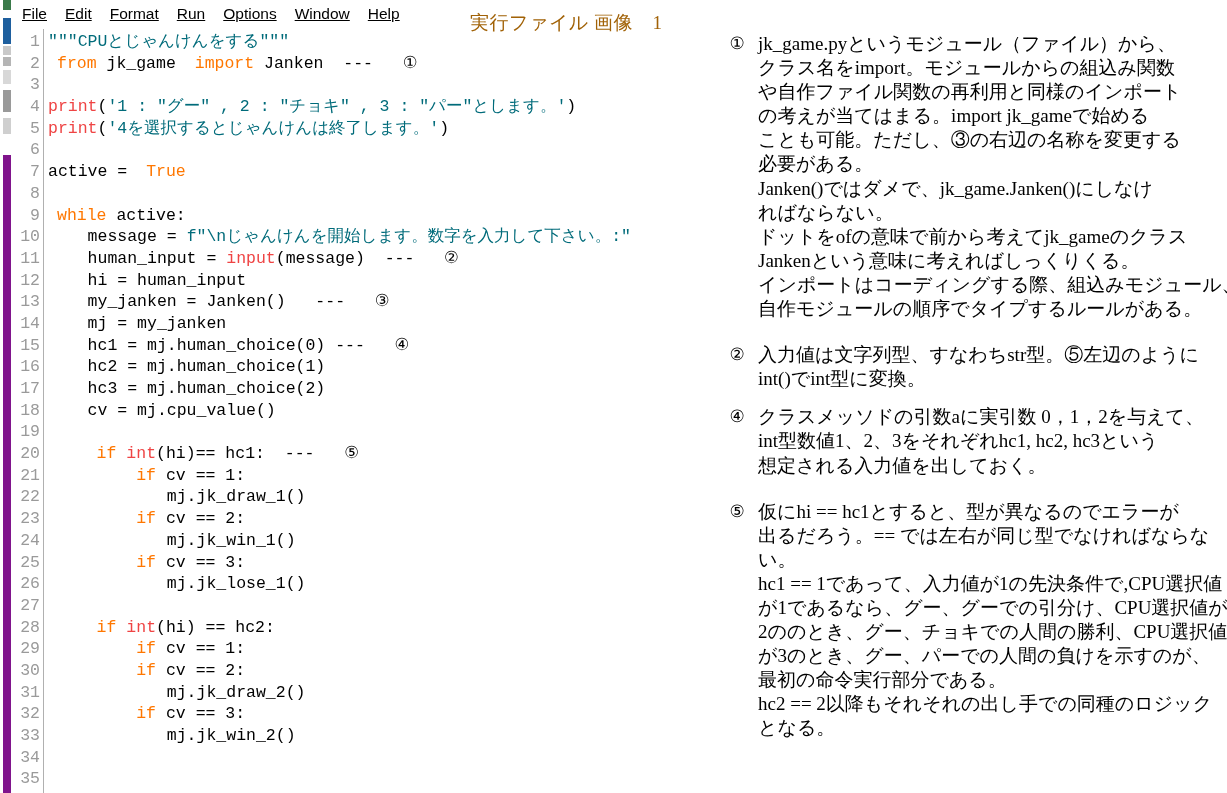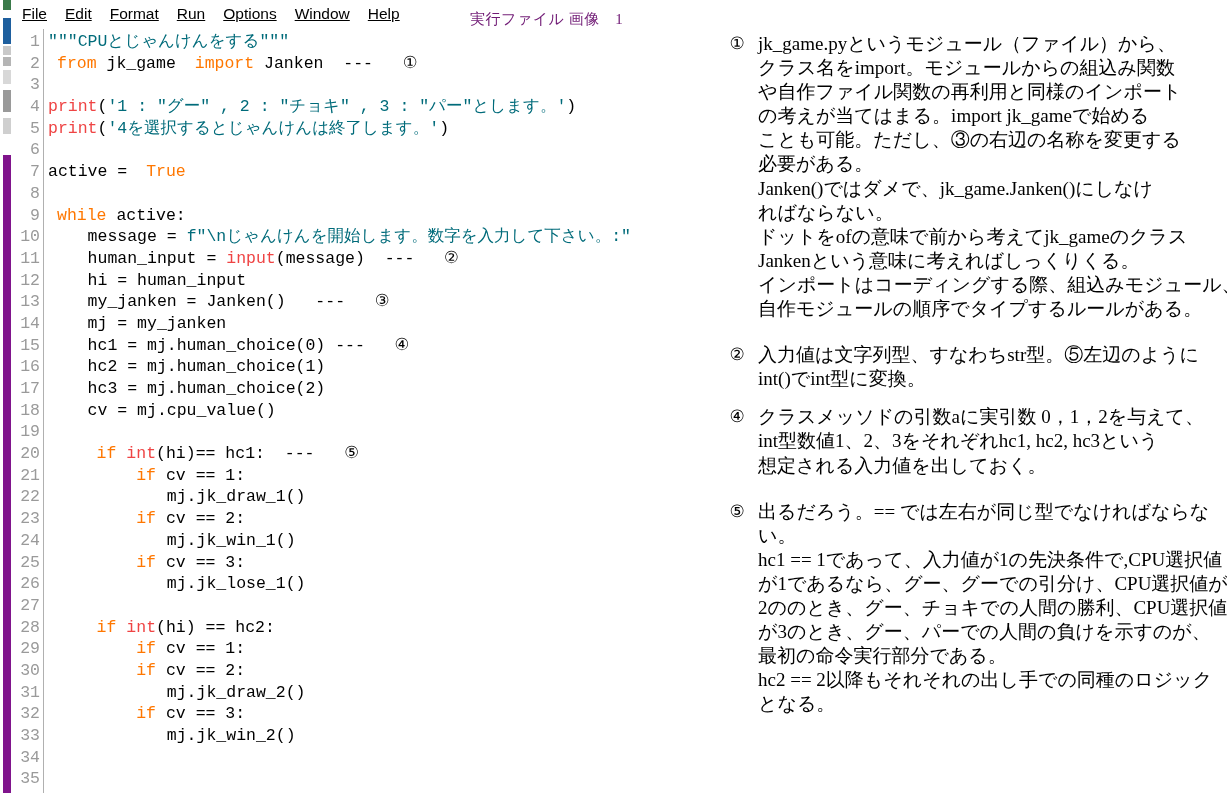--- a/index.html
+++ b/index.html
@@ -145,22 +145,22 @@
   .k   { color: #ff7700; margin-left: 9px; }      
   .b   { color: #ef4444; }      
   .s   { color: #006b7a; }      
   .d   { color: #006b7a; }      
 
   
   #doc-title {
     position: absolute;
     left: 470px; top: 10px;
     font-family: "Liberation Serif", serif;
-    font-size: 15px;
-    color: #701a75;
+    font-size: 19px;
+    color: #a16207;
     white-space: pre;
     letter-spacing: 0.5px;
   }
 
   
   #notes-panel {
     position: absolute;
     left: 716px; top: 0;
     width: 511px; height: 793px;
     background: #ffffff;
@@ -332,20 +332,21 @@
       <div class="note-lines">
         <div class="note-line">クラスメッソドの引数aに実引数 0，1，2を与えて、</div>
         <div class="note-line">int型数値1、2、3をそれぞれhc1, hc2, hc3という</div>
         <div class="note-line">想定される入力値を出しておく。</div>
       </div>
     </div>
     <div class="gap-md"></div>
     <div class="note-block">
       <div class="note-marker">⑤</div>
       <div class="note-lines">
+        <div class="note-line">仮にhi == hc1とすると、型が異なるのでエラーが</div>
         <div class="note-line">出るだろう。== では左右が同じ型でなければならな</div>
         <div class="note-line">い。</div>
         <div class="note-line">hc1 == 1であって、入力値が1の先決条件で,CPU選択値</div>
         <div class="note-line">が1であるなら、グー、グーでの引分け、CPU選択値が</div>
         <div class="note-line">2ののとき、グー、チョキでの人間の勝利、CPU選択値</div>
         <div class="note-line">が3のとき、グー、パーでの人間の負けを示すのが、</div>
         <div class="note-line">最初の命令実行部分である。</div>
         <div class="note-line">hc2 == 2以降もそれそれの出し手での同種のロジック</div>
         <div class="note-line">となる。</div>
       </div>

